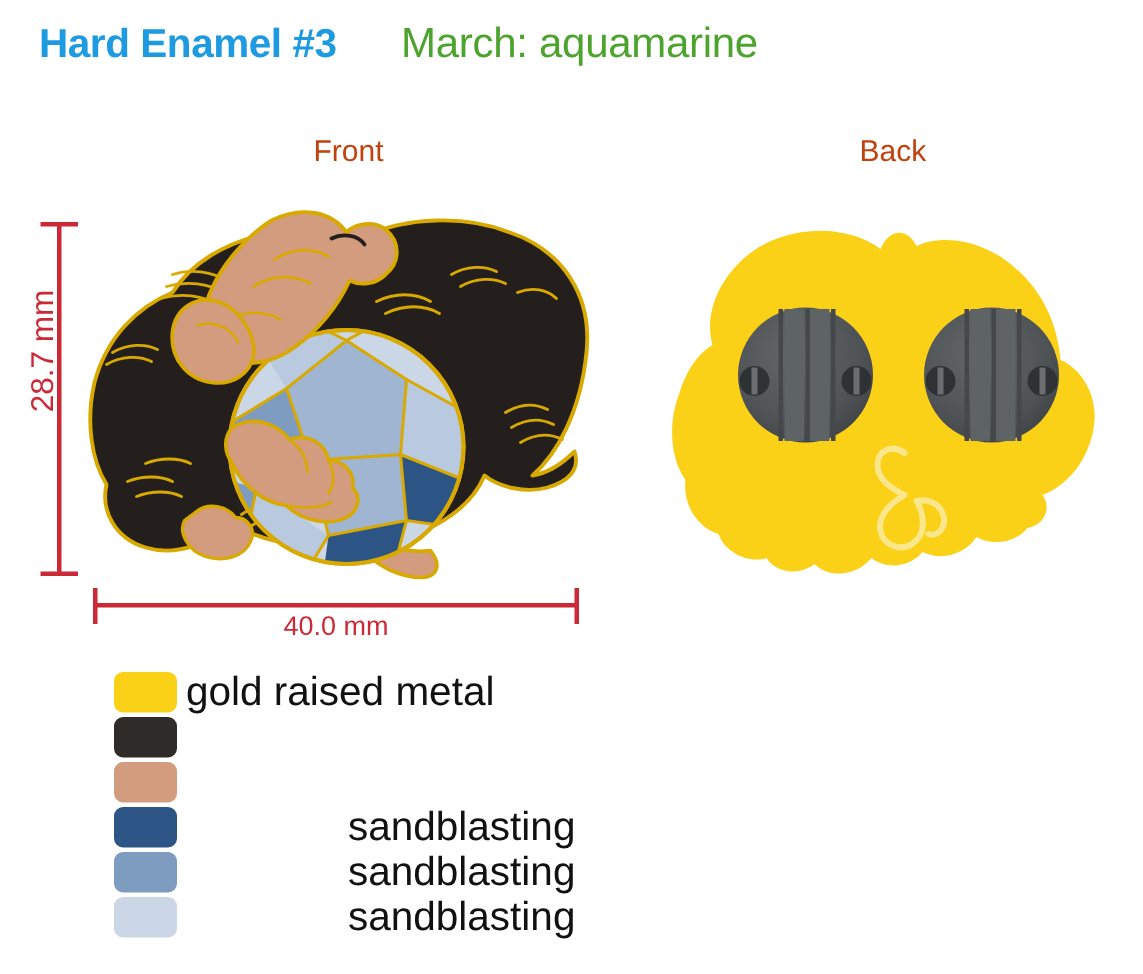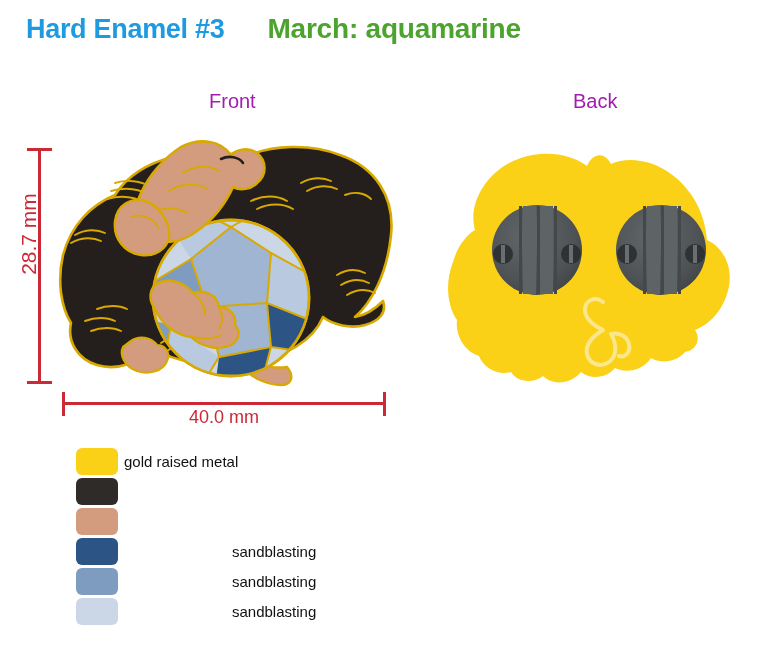--- a/index.html
+++ b/index.html
@@ -27,31 +27,31 @@
     gap: 41px;
   }
   #title-product {
     font-size: 27px;
     font-weight: bold;
     color: #1E9BE0;
     letter-spacing: -0.3px;
   }
   #title-month {
     font-size: 28px;
-    font-weight: bold;
+    font-weight: normal;
     color: #4CA32E;
     letter-spacing: -0.2px;
     margin-left: 2px;
   }
 
   
   .view-label {
     position: absolute;
     font-size: 20px;
-    color: #a21caf;
+    color: #c2410c;
     white-space: nowrap;
   }
   #label-front { left: 209px; top: 90px; }
   #label-back  { left: 573px; top: 90px; }
 
   
   #dim-vertical-line {
     position: absolute;
     left: 38px;
     top: 149px;
@@ -126,21 +126,21 @@
     align-items: center;
     height: 30px;
   }
   .legend-swatch {
     width: 42px;
     height: 27px;
     border-radius: 6px;
     flex: 0 0 auto;
   }
   .legend-label {
-    font-size: 15px;
+    font-size: 27px;
     color: #111111;
     white-space: nowrap;
     margin-left: 6px;
   }
   .legend-label.indented { margin-left: 114px; text-align: center; }
 </style>
 </head>
 <body>
 
 <div id="title-bar">

